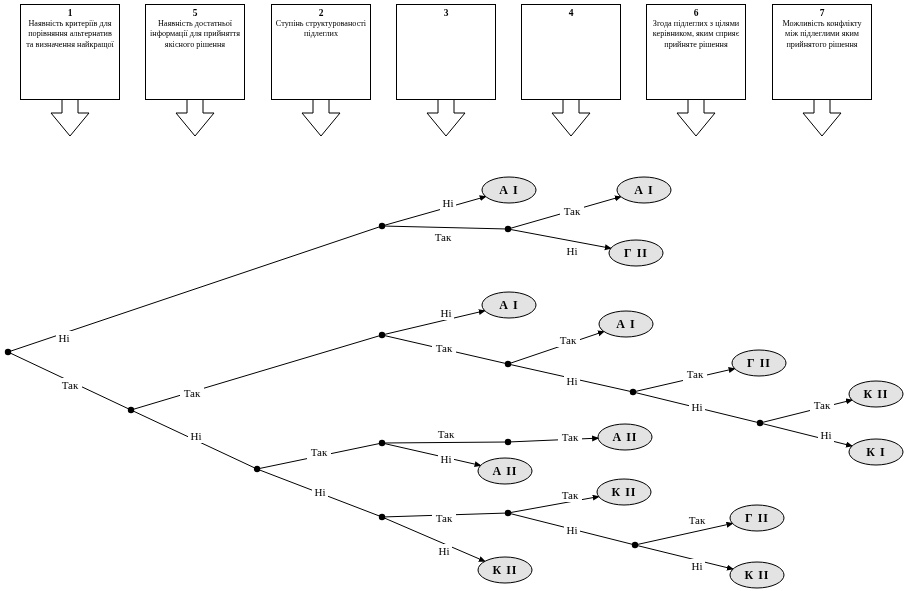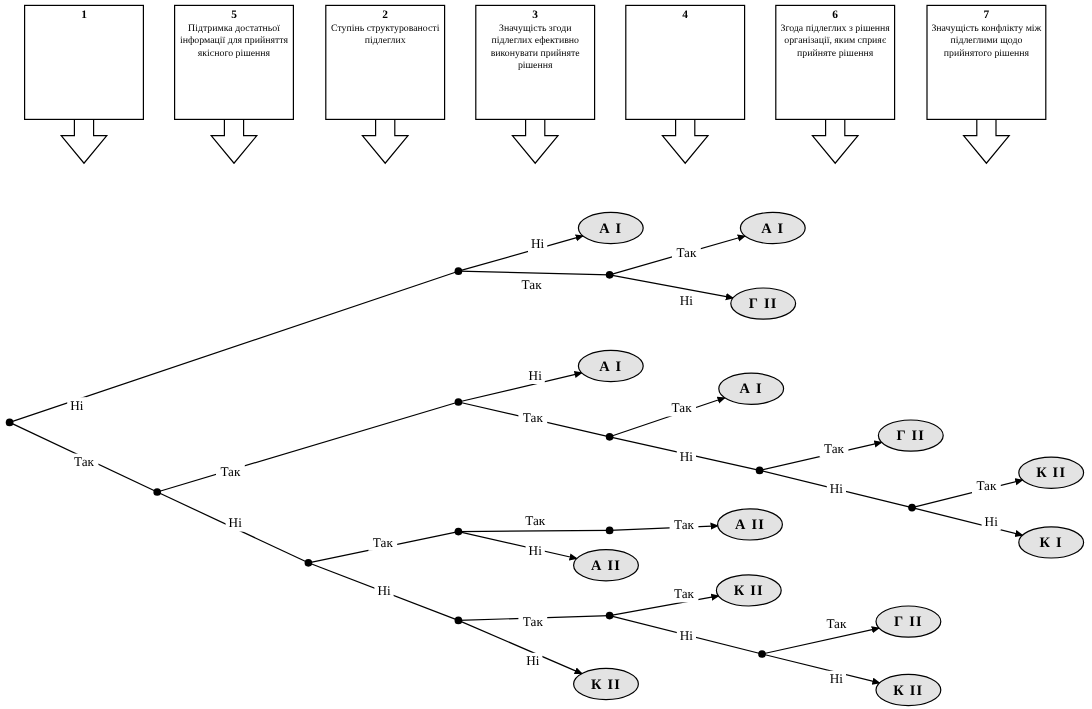--- a/index.html
+++ b/index.html
@@ -97,73 +97,73 @@
 </style>
 </head>
 <body>
 
 <div id="diagram-root">
 
   <div id="criteria-row">
       <div class="criterion" style="left: 20px;">
         <div class="criterion-box">
           <div class="criterion-num">1</div>
+          <div class="criterion-text">Наявність критеріїв для порівняння альтернатив та визначення найкращої</div>
         </div>
         <svg width="44" height="40" class="criterion-arrow" style="position: absolute; left: 50%; top: 95px; transform: translateX(-50%);">
           <path d="M14,1 L14,14 L3,14 L22,37 L41,14 L30,14 L30,1" fill="#ffffff" stroke="#000000" stroke-width="1"></path>
         </svg>
       </div>
       <div class="criterion" style="left: 145px;">
         <div class="criterion-box">
           <div class="criterion-num">5</div>
-          <div class="criterion-text">Підтримка достатньої інформації для прийняття якісного рішення</div>
+          <div class="criterion-text">Наявність достатньої інформації для прийняття якісного рішення</div>
         </div>
         <svg width="44" height="40" class="criterion-arrow" style="position: absolute; left: 50%; top: 95px; transform: translateX(-50%);">
           <path d="M14,1 L14,14 L3,14 L22,37 L41,14 L30,14 L30,1" fill="#ffffff" stroke="#000000" stroke-width="1"></path>
         </svg>
       </div>
       <div class="criterion" style="left: 271px;">
         <div class="criterion-box">
           <div class="criterion-num">2</div>
           <div class="criterion-text">Ступінь структурованості підлеглих</div>
         </div>
         <svg width="44" height="40" class="criterion-arrow" style="position: absolute; left: 50%; top: 95px; transform: translateX(-50%);">
           <path d="M14,1 L14,14 L3,14 L22,37 L41,14 L30,14 L30,1" fill="#ffffff" stroke="#000000" stroke-width="1"></path>
         </svg>
       </div>
       <div class="criterion" style="left: 396px;">
         <div class="criterion-box">
           <div class="criterion-num">3</div>
-          <div class="criterion-text">Значущість згоди підлеглих ефективно виконувати прийняте рішення</div>
         </div>
         <svg width="44" height="40" class="criterion-arrow" style="position: absolute; left: 50%; top: 95px; transform: translateX(-50%);">
           <path d="M14,1 L14,14 L3,14 L22,37 L41,14 L30,14 L30,1" fill="#ffffff" stroke="#000000" stroke-width="1"></path>
         </svg>
       </div>
       <div class="criterion" style="left: 521px;">
         <div class="criterion-box">
           <div class="criterion-num">4</div>
         </div>
         <svg width="44" height="40" class="criterion-arrow" style="position: absolute; left: 50%; top: 95px; transform: translateX(-50%);">
           <path d="M14,1 L14,14 L3,14 L22,37 L41,14 L30,14 L30,1" fill="#ffffff" stroke="#000000" stroke-width="1"></path>
         </svg>
       </div>
       <div class="criterion" style="left: 646px;">
         <div class="criterion-box">
           <div class="criterion-num">6</div>
-          <div class="criterion-text">Згода підлеглих з рішення організації, яким сприяє прийняте рішення</div>
+          <div class="criterion-text">Згода підлеглих з цілями керівником, яким сприяє прийняте рішення</div>
         </div>
         <svg width="44" height="40" class="criterion-arrow" style="position: absolute; left: 50%; top: 95px; transform: translateX(-50%);">
           <path d="M14,1 L14,14 L3,14 L22,37 L41,14 L30,14 L30,1" fill="#ffffff" stroke="#000000" stroke-width="1"></path>
         </svg>
       </div>
       <div class="criterion" style="left: 772px;">
         <div class="criterion-box">
           <div class="criterion-num">7</div>
-          <div class="criterion-text">Значущість конфлікту між підлеглими щодо прийнятого рішення</div>
+          <div class="criterion-text">Можливість конфлікту між підлеглими яким прийнятого рішення</div>
         </div>
         <svg width="44" height="40" class="criterion-arrow" style="position: absolute; left: 50%; top: 95px; transform: translateX(-50%);">
           <path d="M14,1 L14,14 L3,14 L22,37 L41,14 L30,14 L30,1" fill="#ffffff" stroke="#000000" stroke-width="1"></path>
         </svg>
       </div>
     </div>
 
   <svg id="tree-svg" width="910" height="591">
     <defs>
       <marker id="arrowhead" markerWidth="7" markerHeight="7" refX="6" refY="3" orient="auto" markerUnits="strokeWidth">

